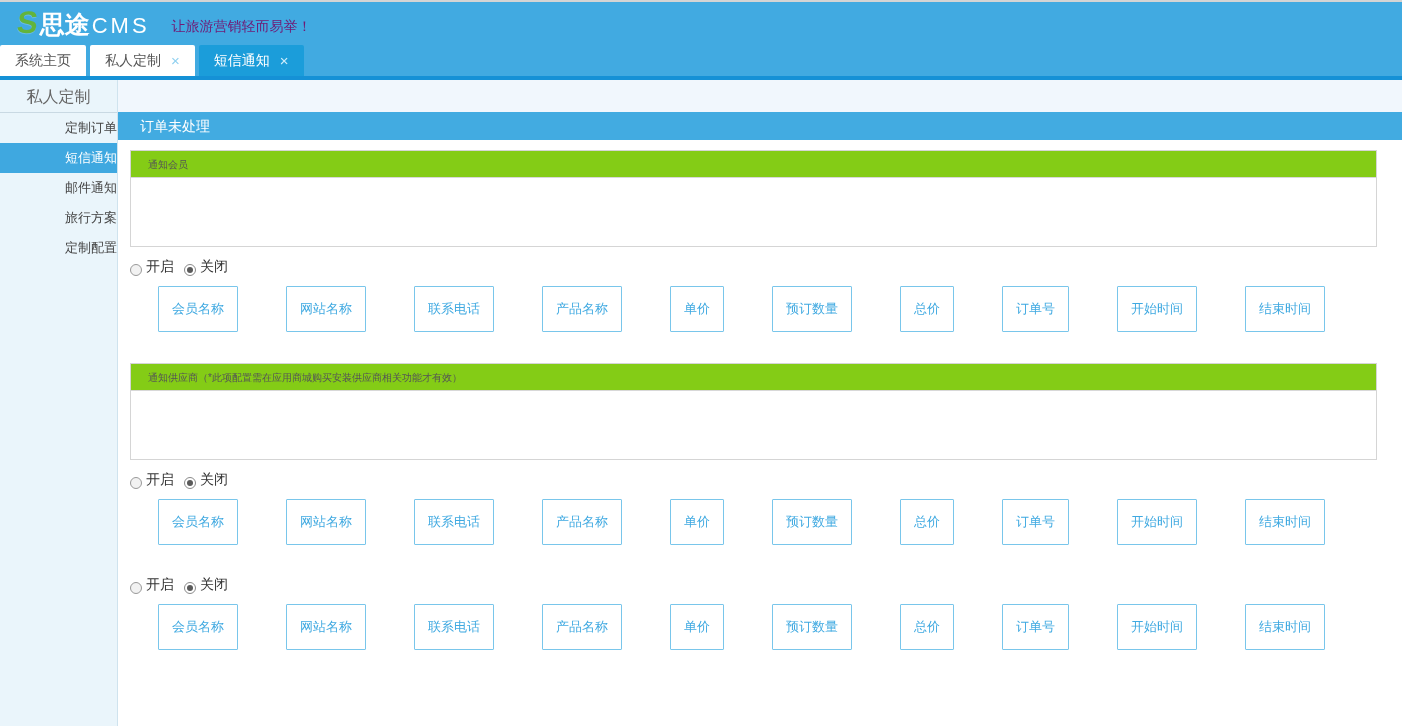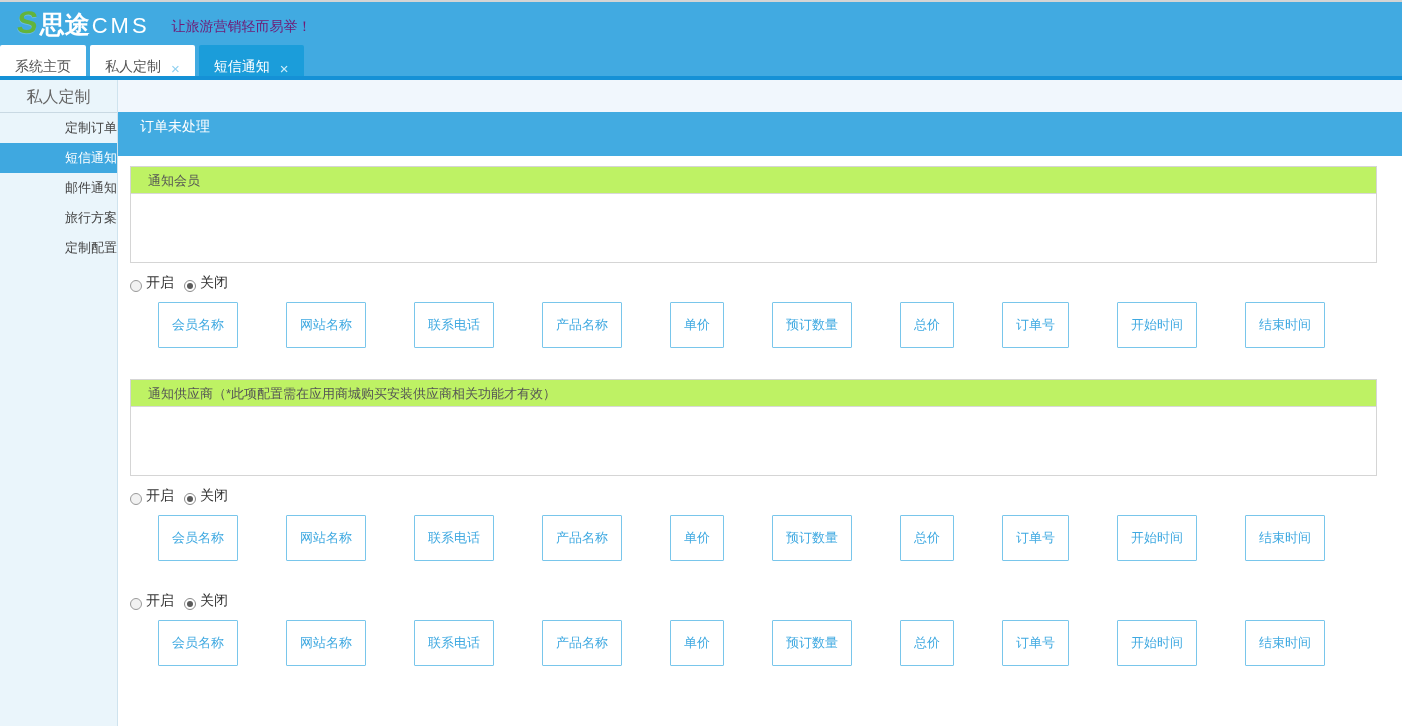--- a/index.html
+++ b/index.html
@@ -12,46 +12,46 @@
   .logo { display:flex; align-items:baseline; }
   .logo-s { color:#62b43c; font-size:31px; font-weight:bold;
     text-shadow:0 1px 0 #fff3; line-height:1; transform:skewX(-6deg); display:inline-block; }
   .logo-brand { color:#fff; font-size:25px; font-weight:bold; margin-left:2px; }
   .logo-cms { color:#fff; font-size:22px; font-weight:normal; letter-spacing:3px; margin-left:2px; }
   .tagline { color:#701a75; font-size:14px; margin-left:22px; position:relative; top:3px; }
 
   
   .tabbar { height:35px; background:#41aae1; border-bottom:4px solid #1591d6;
     display:flex; align-items:flex-end; }
-  .tab { height:31px; display:flex; align-items:flex-end; padding:0 15px;
+  .tab { height:31px; display:flex; align-items:center; padding:0 15px;
     background:#fff; color:#555; font-size:14px; margin-right:4px;
     border-radius:2px 2px 0 0; cursor:pointer; }
   .tab .close { font-size:15px; color:#8fd0f0; margin-left:10px; line-height:1; }
   .tab.active { background:#1b9dda; color:#fff; }
   .tab.active .close { color:#cfeefb; }
 
   
   .page-body { display:flex; height:646px; }
 
   .sidebar { width:118px; background:#eaf5fb; border-right:1px solid #cfe3ee; }
   .side-title { height:33px; line-height:33px; text-align:center; color:#666;
     font-size:16px; border-bottom:1px solid #c9d9e3; }
   .side-item { height:30px; line-height:30px; text-align:right; color:#444;
     font-size:13px; cursor:pointer; }
   .side-item.active { background:#3fa8e0; color:#fff; }
 
   .content { flex:1; background:#fff; }
   .strip { height:32px; background:#f1f7fd; }
-  .page-bar { height:44px; line-height:28px; background:#42abe1; color:#fff;
+  .page-bar { height:28px; line-height:28px; background:#42abe1; color:#fff;
     font-size:14px; padding-left:22px; }
   .content-inner { padding:10px 25px 0 12px; }
 
   .section-box { border:1px solid #d5d5d5; }
-  .section-head { background:#bef264; height:27px; line-height:27px;
-    padding-left:17px; color:#555; font-size:13px; border-bottom:1px solid #d8d8d8; }
+  .section-head { background:#84cc16; height:27px; line-height:27px;
+    padding-left:17px; color:#555; font-size:10px; border-bottom:1px solid #d8d8d8; }
   .section-box textarea { display:block; width:100%; height:68px; border:none;
     resize:none; outline:none; font-family:inherit; font-size:13px; padding:6px 10px; }
 
   .radio-row { margin-top:11px; font-size:14px; color:#333; display:flex; align-items:flex-end; }
   .radio { width:12px; height:12px; border:1px solid #999; border-radius:50%;
     background:#f2f2f2; display:inline-block; margin-right:4px; position:relative; cursor:pointer; }
   .radio.checked { background:#fff; border-color:#8a8a8a; }
   .radio.checked::after { content:''; position:absolute; left:2px; top:2px; right:2px; bottom:2px;
     background:#5a5a5a; border-radius:50%; }
   .radio-label { margin-right:10px; cursor:default; }

